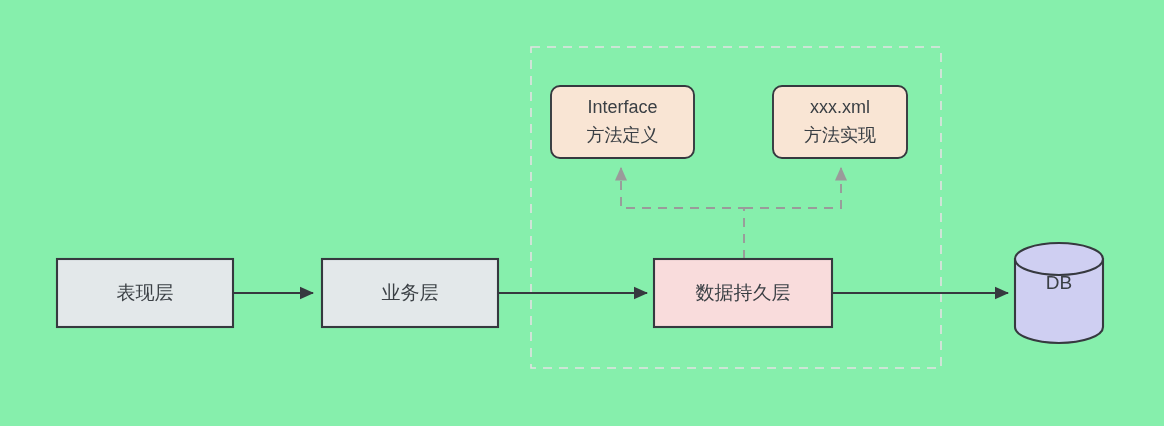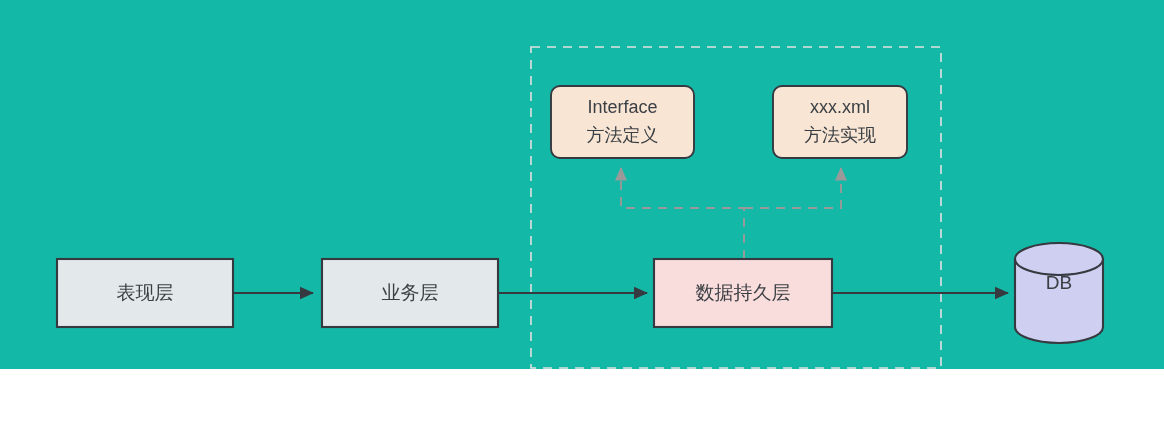--- a/index.html
+++ b/index.html
@@ -6,22 +6,22 @@
     margin: 0;
     padding: 0;
     background: #ffffff;
   }
   body {
     font-family: "Liberation Sans", "DejaVu Sans", sans-serif;
   }
   #canvas {
     position: relative;
     width: 1164px;
-    height: 369px;
-    background: #14b8a6;
+    height: 426px;
+    background: #86efac;
     overflow: hidden;
   }
   #diagram-svg {
     position: absolute;
     left: 0;
     top: 0;
     width: 1164px;
     height: 426px;
   }
   .node-label {

